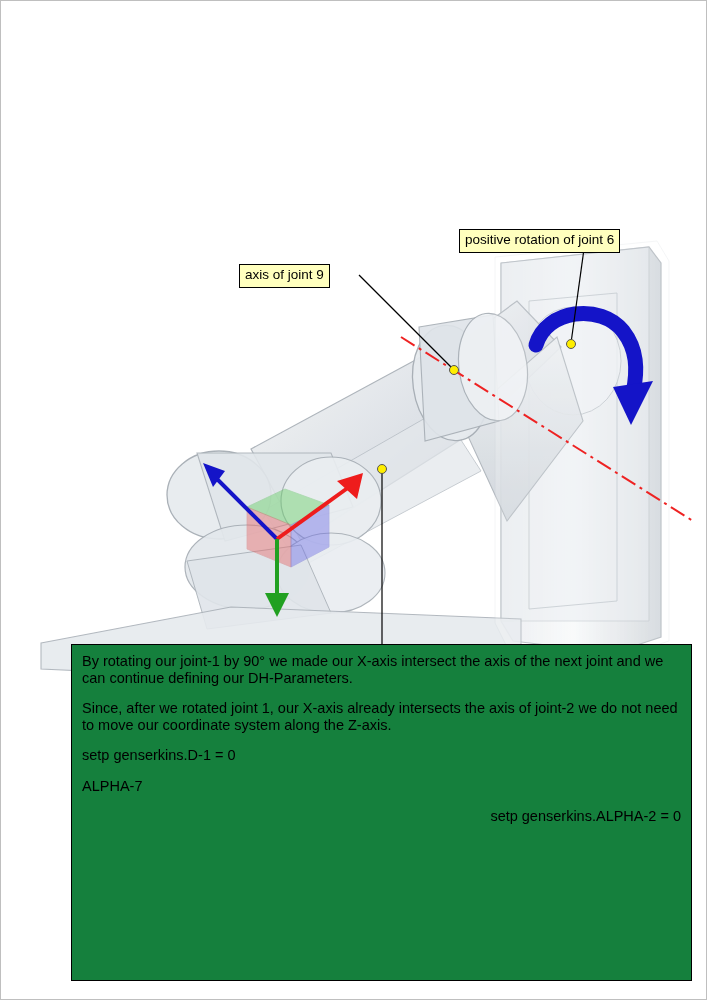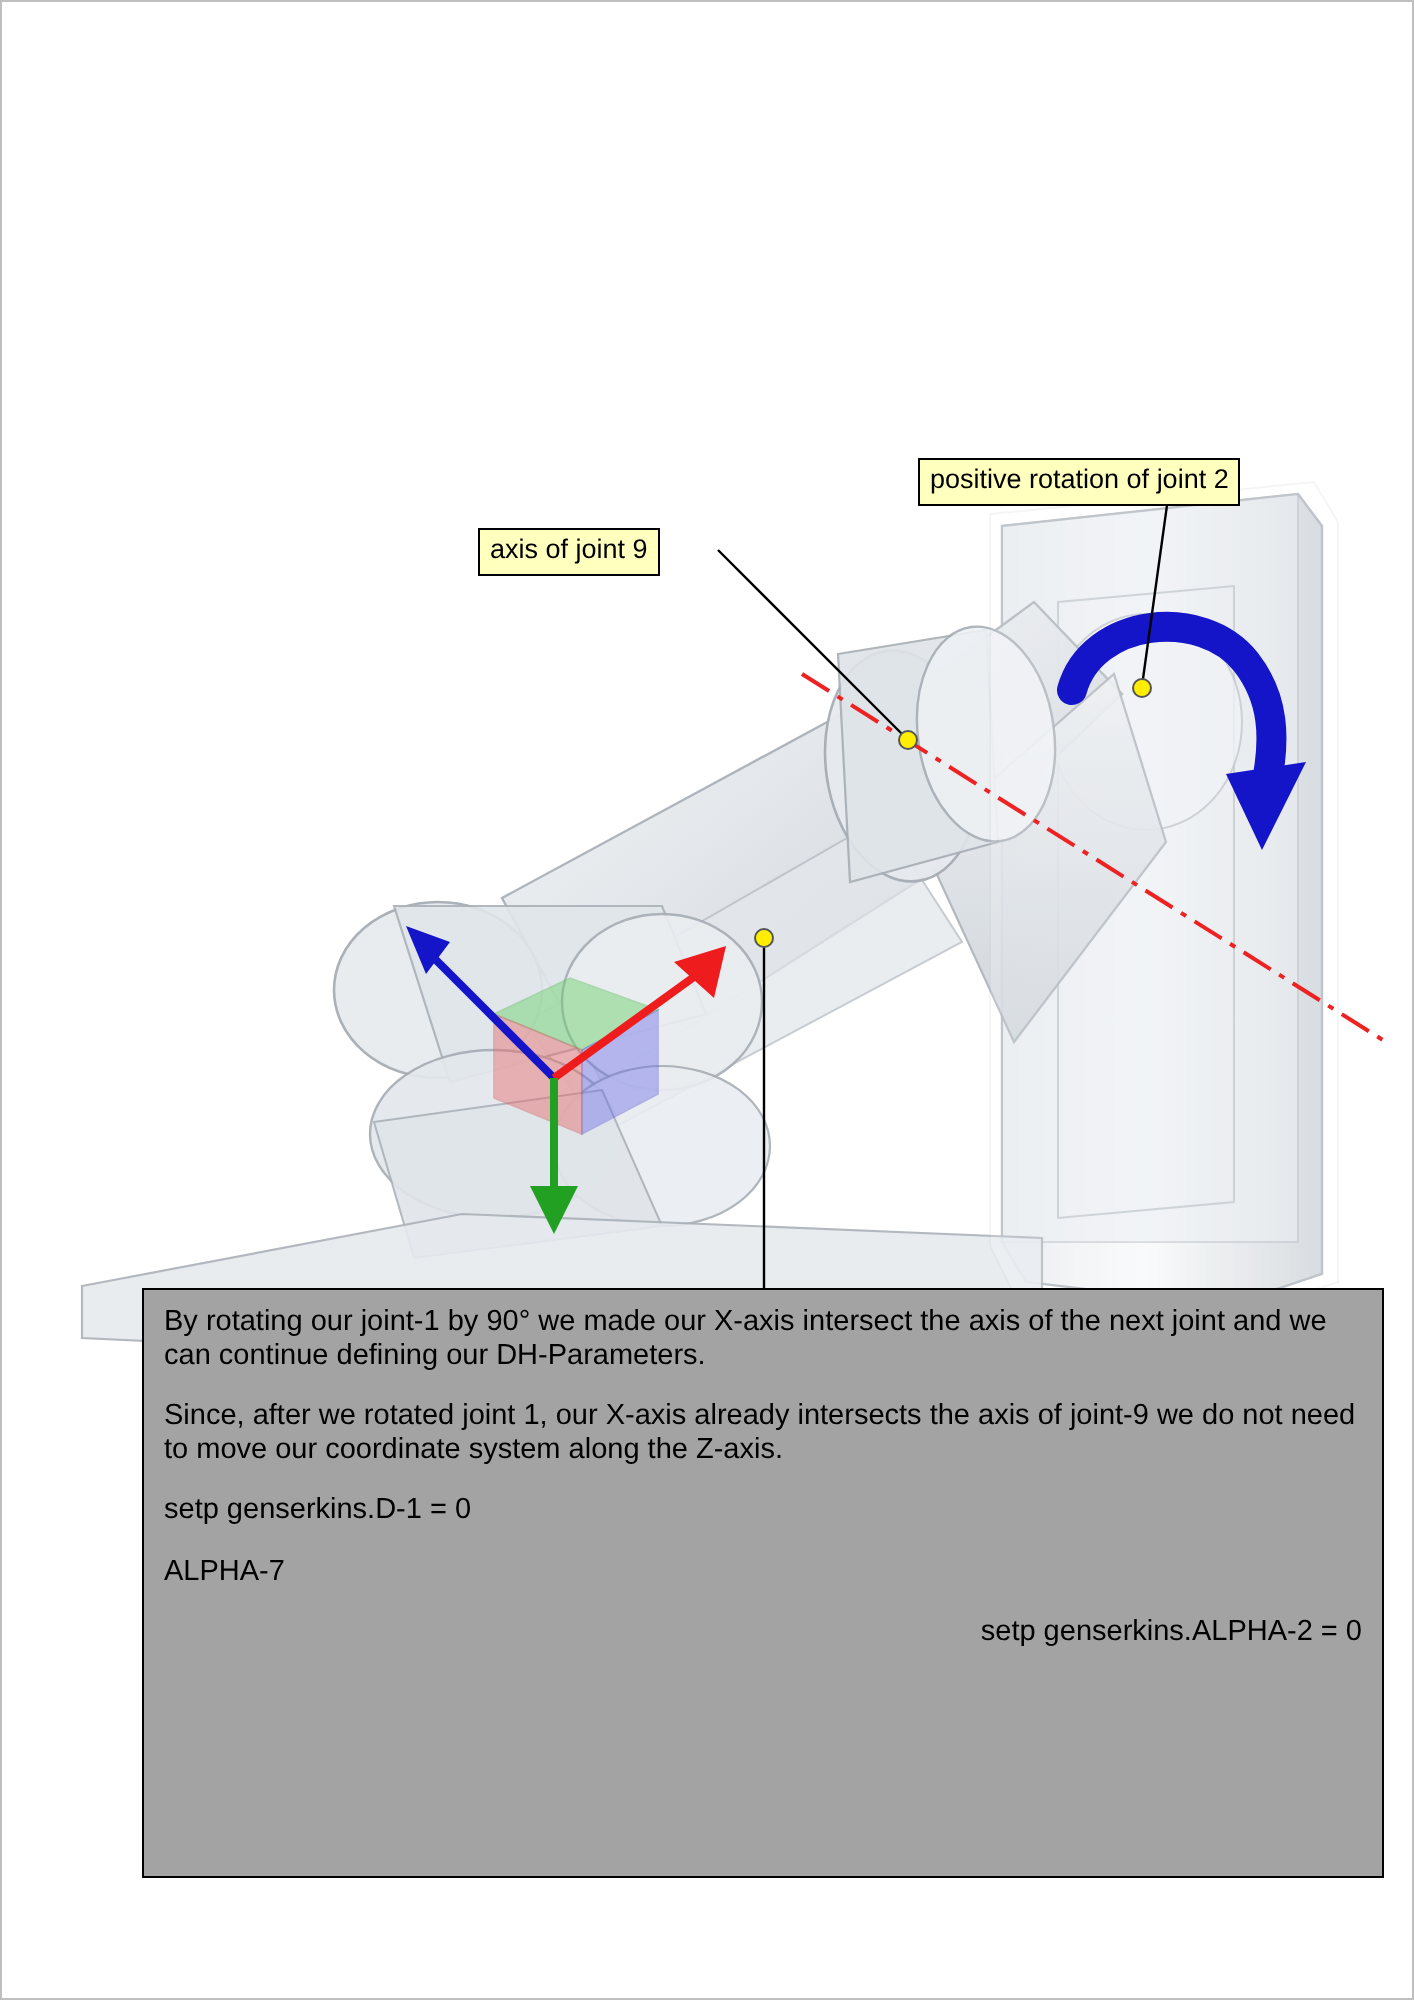--- a/index.html
+++ b/index.html
@@ -42,22 +42,22 @@
   }
   #label-axis-joint2 { left: 238px; top: 263px; }
   #label-positive-rotation { left: 458px; top: 228px; }
 
   
   #explanation {
     position: absolute;
     left: 70px;
     top: 643px;
     width: 621px;
-    height: 295px;
-    background: #a3a3a3;
+    height: 337px;
+    background: #15803d;
     border: 1px solid #000000;
     box-sizing: border-box;
     padding: 8px 10px;
     font-size: 14.5px;
     line-height: 1.18;
     color: #000000;
   }
   #explanation p {
     margin: 0 0 13px 0;
   }
@@ -169,24 +169,24 @@
       <line x1="381" y1="472" x2="381" y2="660" stroke="#000000" stroke-width="1.2"></line>
       <circle cx="381" cy="468" r="4.5" fill="#ffee00" stroke="#555555" stroke-width="1"></circle>
     </g>
   </svg>
 
   <div class="callout" id="label-axis-joint2">
     <span>axis of joint 9</span>
   </div>
 
   <div class="callout" id="label-positive-rotation">
-    <span>positive rotation of joint 2</span>
+    <span>positive rotation of joint 6</span>
   </div>
 
   <div id="explanation">
     <p>By rotating our joint-1 by 90° we made our X-axis intersect the axis of the next joint and we can continue defining our DH-Parameters.</p>
-    <p>Since, after we rotated joint 1, our X-axis already intersects the axis of joint-9 we do not need to move our coordinate system along the Z-axis.</p>
+    <p>Since, after we rotated joint 1, our X-axis already intersects the axis of joint-2 we do not need to move our coordinate system along the Z-axis.</p>
     <p class="mono-ish">setp genserkins.D-1 = 0</p>
     <p>ALPHA-7</p>
     <p class="mono-ish">setp genserkins.ALPHA-2 = 0</p>
   </div>
 
 </div>
 
 </body></html>

